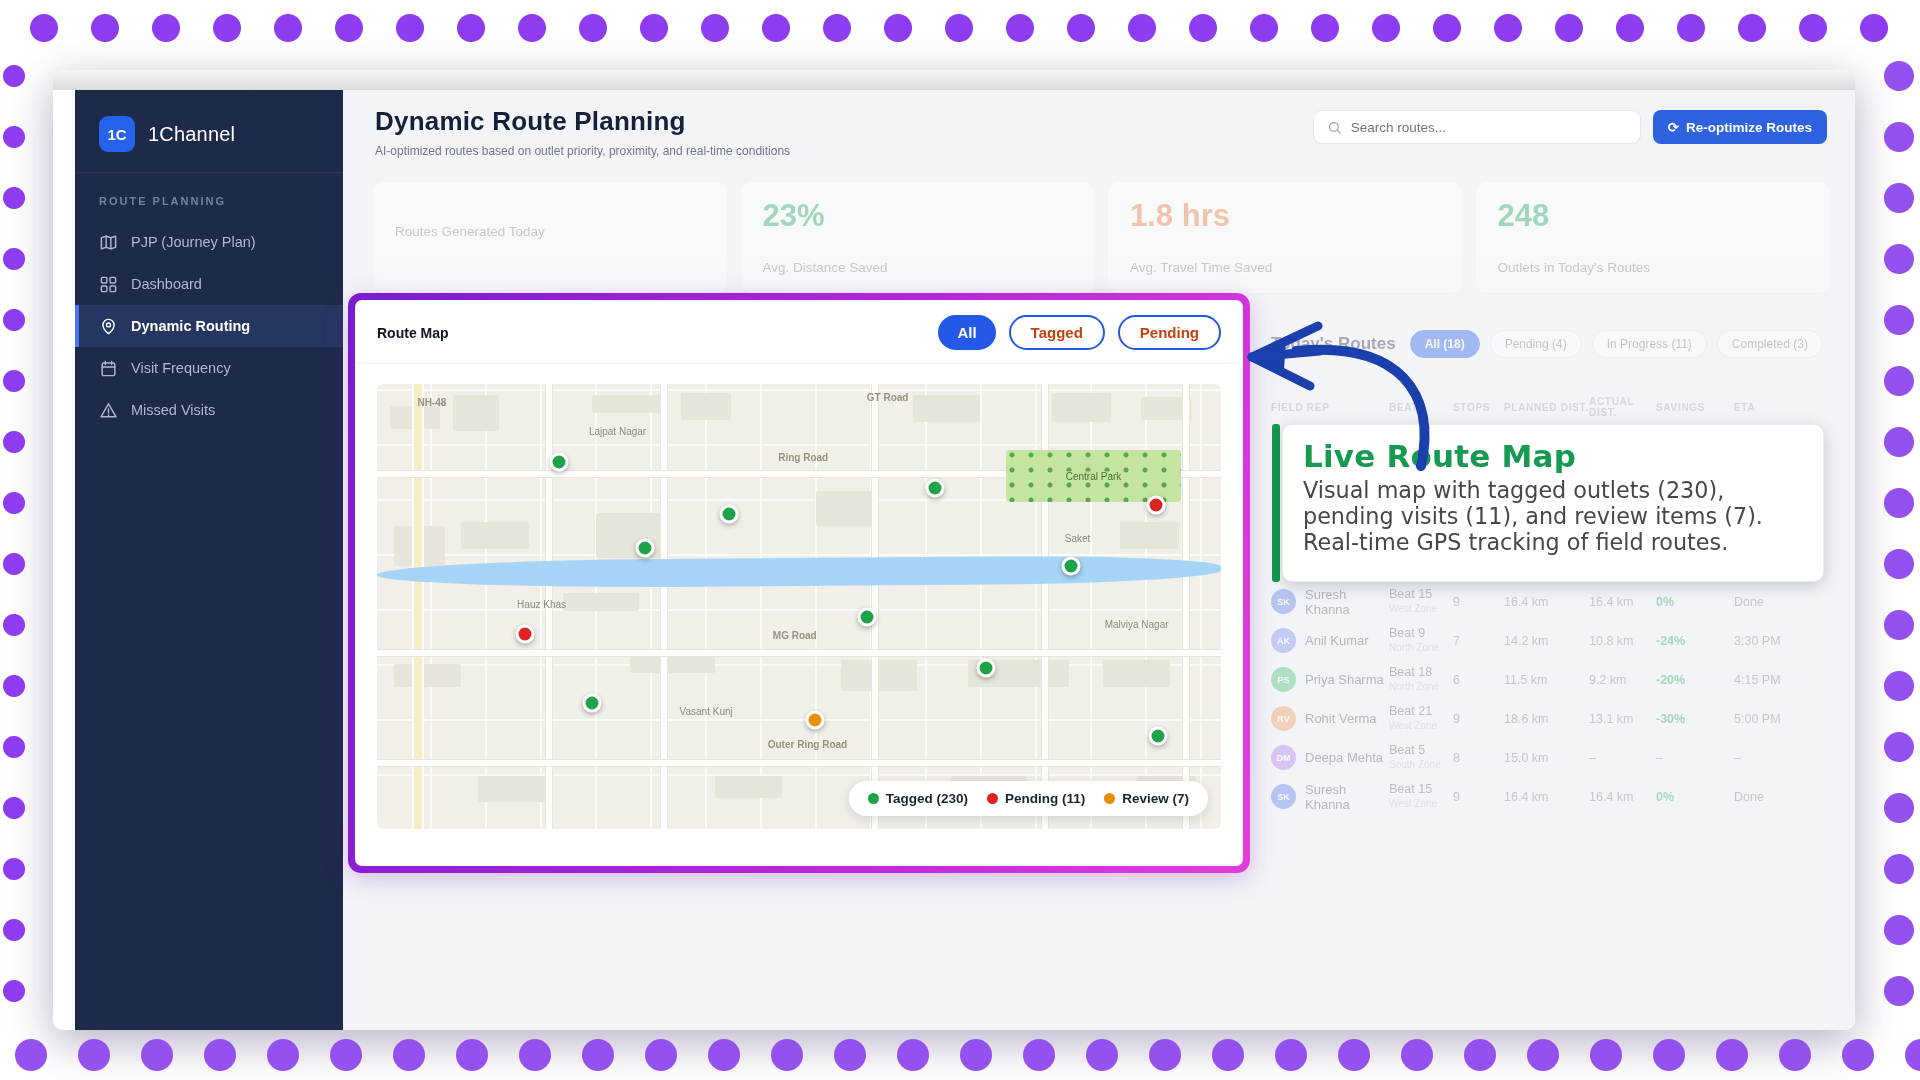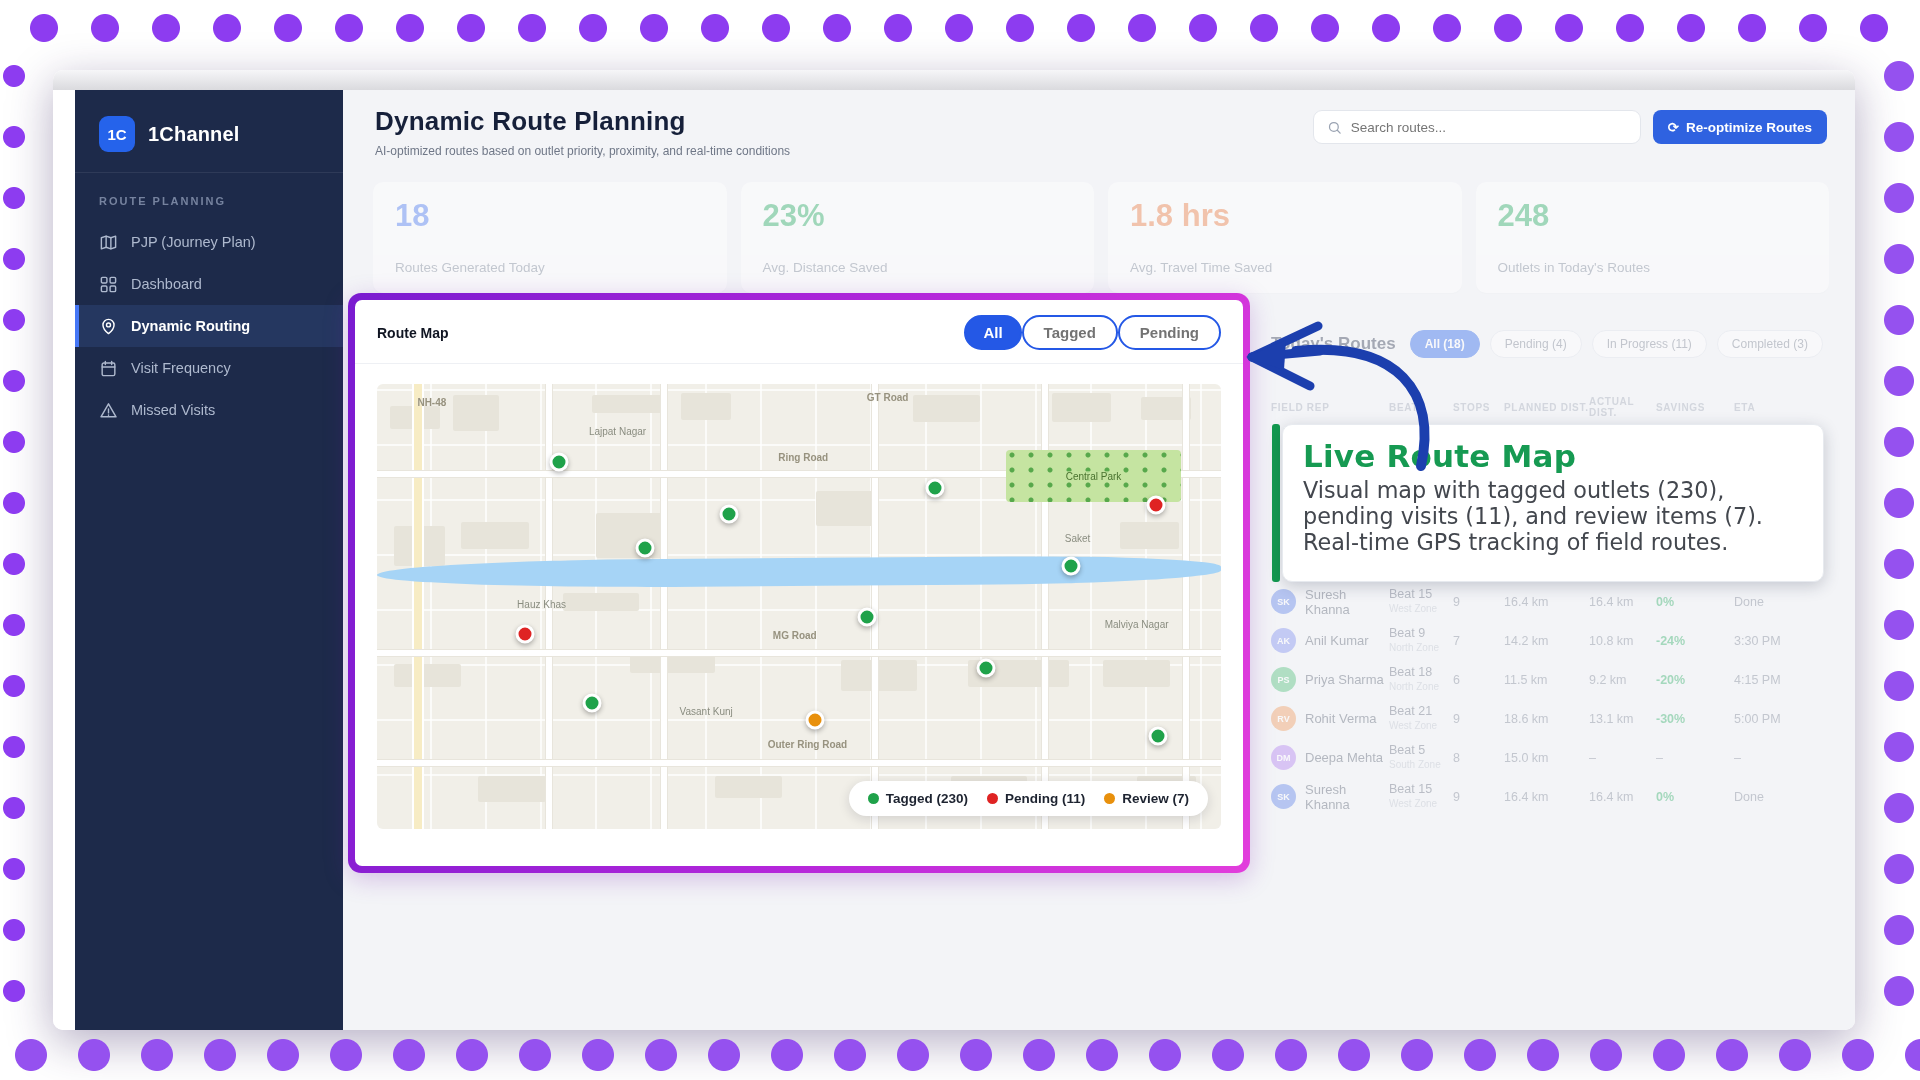--- a/index.html
+++ b/index.html
@@ -27,21 +27,21 @@
     overflow:hidden; }
   .chrome { height:20px; background:linear-gradient(#f6f6f8,#dadade); }
   .app { position:absolute; left:0; top:20px; right:0; bottom:0; display:flex; }
   .gutter { width:22px; background:#fff; }
 
   
   .sidebar { width:268px; background:#1d2a4a; color:#aeb9ce; padding-top:18px; flex:none; }
   .brand { display:flex; align-items:center; gap:13px; padding:8px 22px 20px 24px; }
   .logo { width:36px; height:36px; border-radius:9px; background:#2563eb; color:#fff;
     font-weight:bold; font-size:15px; display:flex; align-items:center; justify-content:center; }
-  .brand-name { color:#fff; font-size:20px; font-weight:bold; letter-spacing:.2px; }
+  .brand-name { color:#fff; font-size:20px; font-weight:normal; letter-spacing:.2px; }
   .side-div { height:1px; background:rgba(255,255,255,.08); margin:0 0 22px; }
   .section-label { font-size:11px; font-weight:bold; letter-spacing:2px; color:#76839f;
     padding:0 24px; margin-bottom:14px; }
   .nav-item { display:flex; align-items:center; gap:13px; height:42px; padding:0 20px;
     font-size:14.5px; cursor:pointer; border-left:4px solid transparent; }
   .nav-item svg { width:19px; height:19px; stroke:currentColor; fill:none;
     stroke-width:1.8; stroke-linecap:round; stroke-linejoin:round; flex:none; }
   .nav-item.active { background:#253760; border-left-color:#4577f6; color:#fff; font-weight:bold; }
 
   
@@ -70,23 +70,23 @@
 
   
   .hl-panel { position:absolute; left:5px; top:203px; width:902px; height:580px;
     border-radius:13px; padding:7px;
     background:linear-gradient(105deg,#7a1bd0 0%,#b426da 55%,#e23ddc 100%);
     box-shadow:0 6px 24px rgba(120,30,180,.25); z-index:5; }
   .hl-inner { background:#fff; border-radius:7px; width:100%; height:100%; overflow:hidden; }
   .map-head { display:flex; align-items:center; justify-content:space-between;
     padding:15px 22px 13px; border-bottom:1px solid #eef0f4; }
   .map-title { font-size:14px; font-weight:bold; color:#101522; }
-  .filters { display:flex; }
+  .filters { display:flex; gap:13px; }
   .filter-btn { border-radius:999px; padding:7px 20px; font-size:15px; font-weight:bold;
-    border:2px solid #2458e6; background:#fff; color:#737373; cursor:pointer; font-family:inherit; }
+    border:2px solid #2458e6; background:#fff; color:#c2410c; cursor:pointer; font-family:inherit; }
   .filter-btn.active { background:#2458e6; color:#fff; padding:7px 17px; }
 
   .map { position:relative; margin:20px 22px 0; height:445px; border-radius:6px;
     overflow:hidden; background-color:#f1efe8;
     background-image:
       repeating-linear-gradient(0deg,transparent 0 53px,rgba(255,255,255,.75) 53px 55px),
       repeating-linear-gradient(90deg,transparent 0 53px,rgba(255,255,255,.75) 53px 55px); }
   .bldg { position:absolute; background:#e7e4da; border-radius:2px; }
   .vroad { position:absolute; top:0; bottom:0; width:6px; background:#fff;
     box-shadow:0 0 0 1px #e8e5dc; }
@@ -228,21 +228,20 @@
           </div>
           <button class="btn-primary">
             <span>⟳</span>
             <span>Re-optimize Routes</span>
           </button>
         </div>
       </div>
 
       <div class="stats">
         <div class="stat-card">
-          <div class="stat-value" style="color:#4f7df2">18</div>
           <div class="stat-label">Routes Generated Today</div>
         </div>
         <div class="stat-card">
           <div class="stat-value" style="color:#2fae66">23%</div>
           <div class="stat-label">Avg. Distance Saved</div>
         </div>
         <div class="stat-card">
           <div class="stat-value" style="color:#ef7f45">1.8 hrs</div>
           <div class="stat-label">Avg. Travel Time Saved</div>
         </div>

